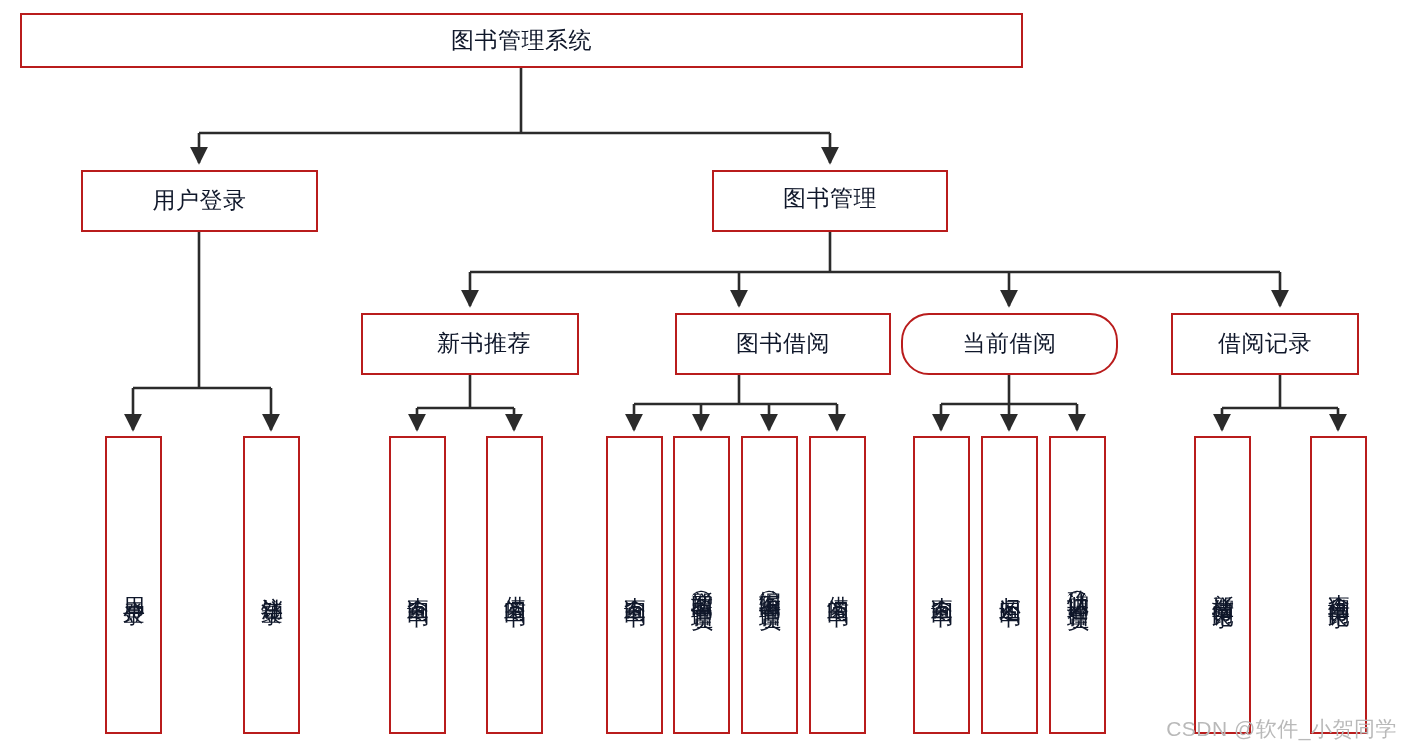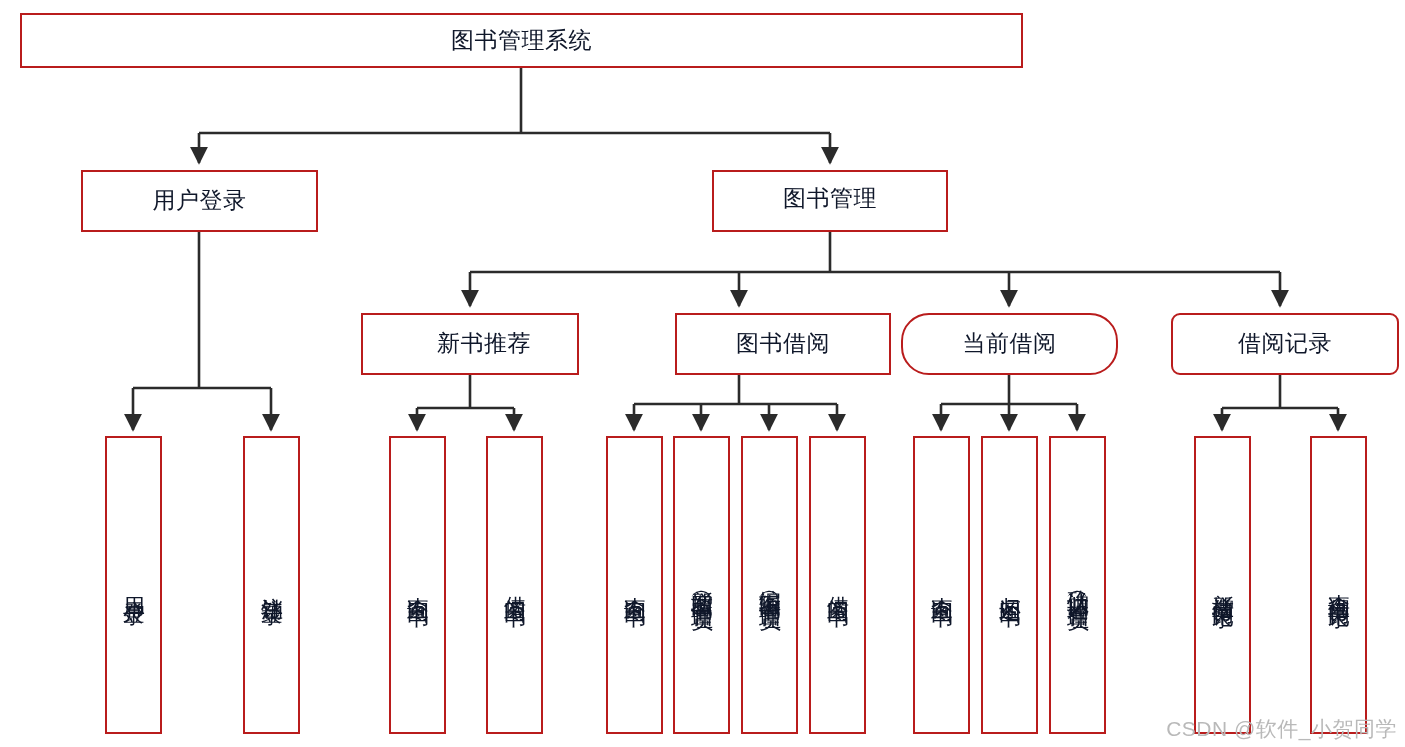--- a/index.html
+++ b/index.html
@@ -143,21 +143,21 @@
 
   <div class="node horiz" style="left:361px; top:313px; width:218px; height:62px;padding-left:28px;">
     <span class="node-label">新书推荐</span>
   </div>
   <div class="node horiz" style="left:631px; top:313px; width:216px; height:62px;margin-left:44px;">
     <span class="node-label">图书借阅</span>
   </div>
   <div class="node horiz" style="left:901px; top:313px; width:217px; height:62px;border-radius:28px;">
     <span class="node-label">当前借阅</span>
   </div>
-  <div class="node horiz" style="left:1171px; top:313px; width:228px; height:62px;border-radius:9px;">
+  <div class="node horiz" style="left:1171px; top:313px; width:188px; height:62px;">
     <span class="node-label">借阅记录</span>
   </div>
 
   <div class="node leaf" style="left:105px; top:436px; width:57px; height:298px;">
     <span class="node-label">用户登录</span>
   </div>
   <div class="node leaf" style="left:243px; top:436px; width:57px; height:298px;">
     <span class="node-label">注销登录</span>
   </div>
 

